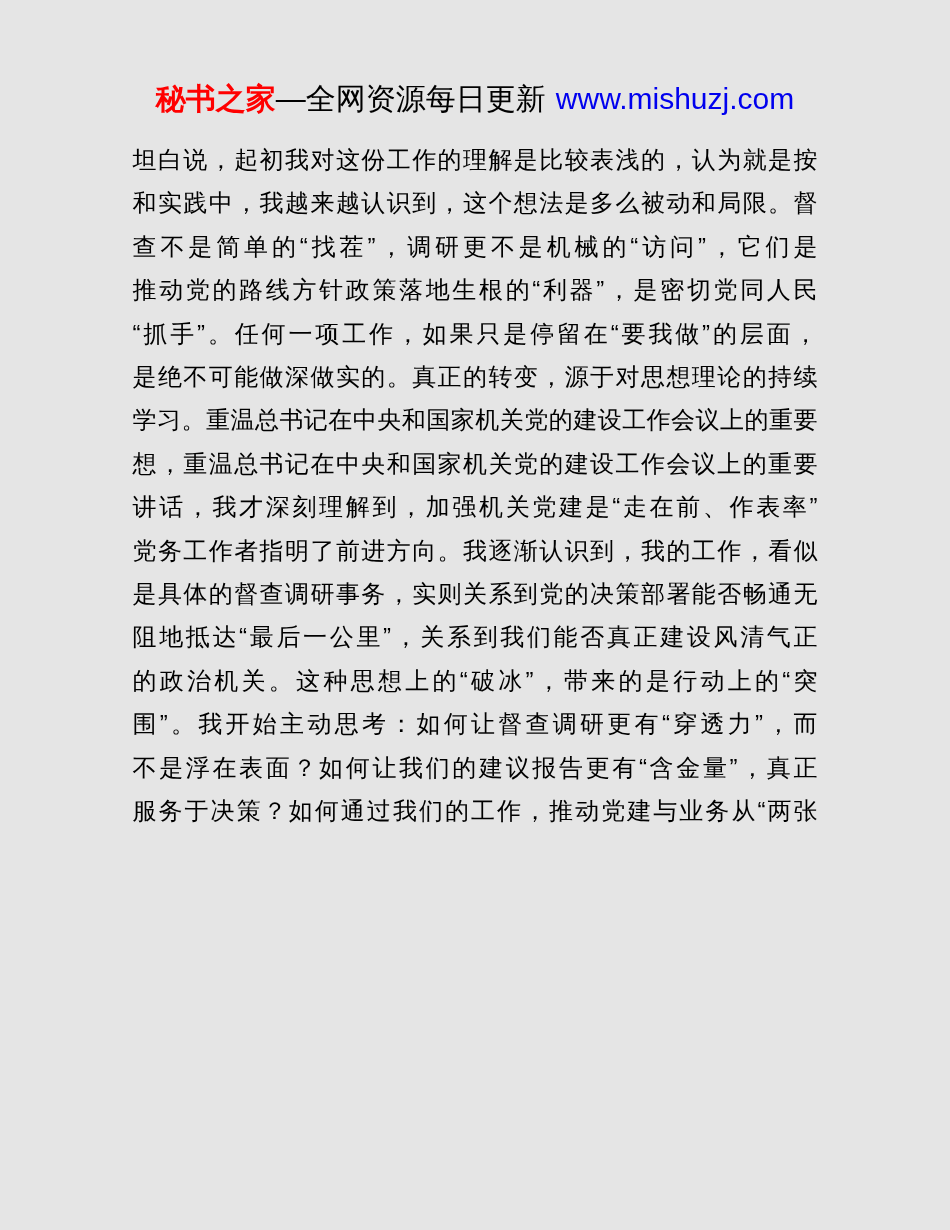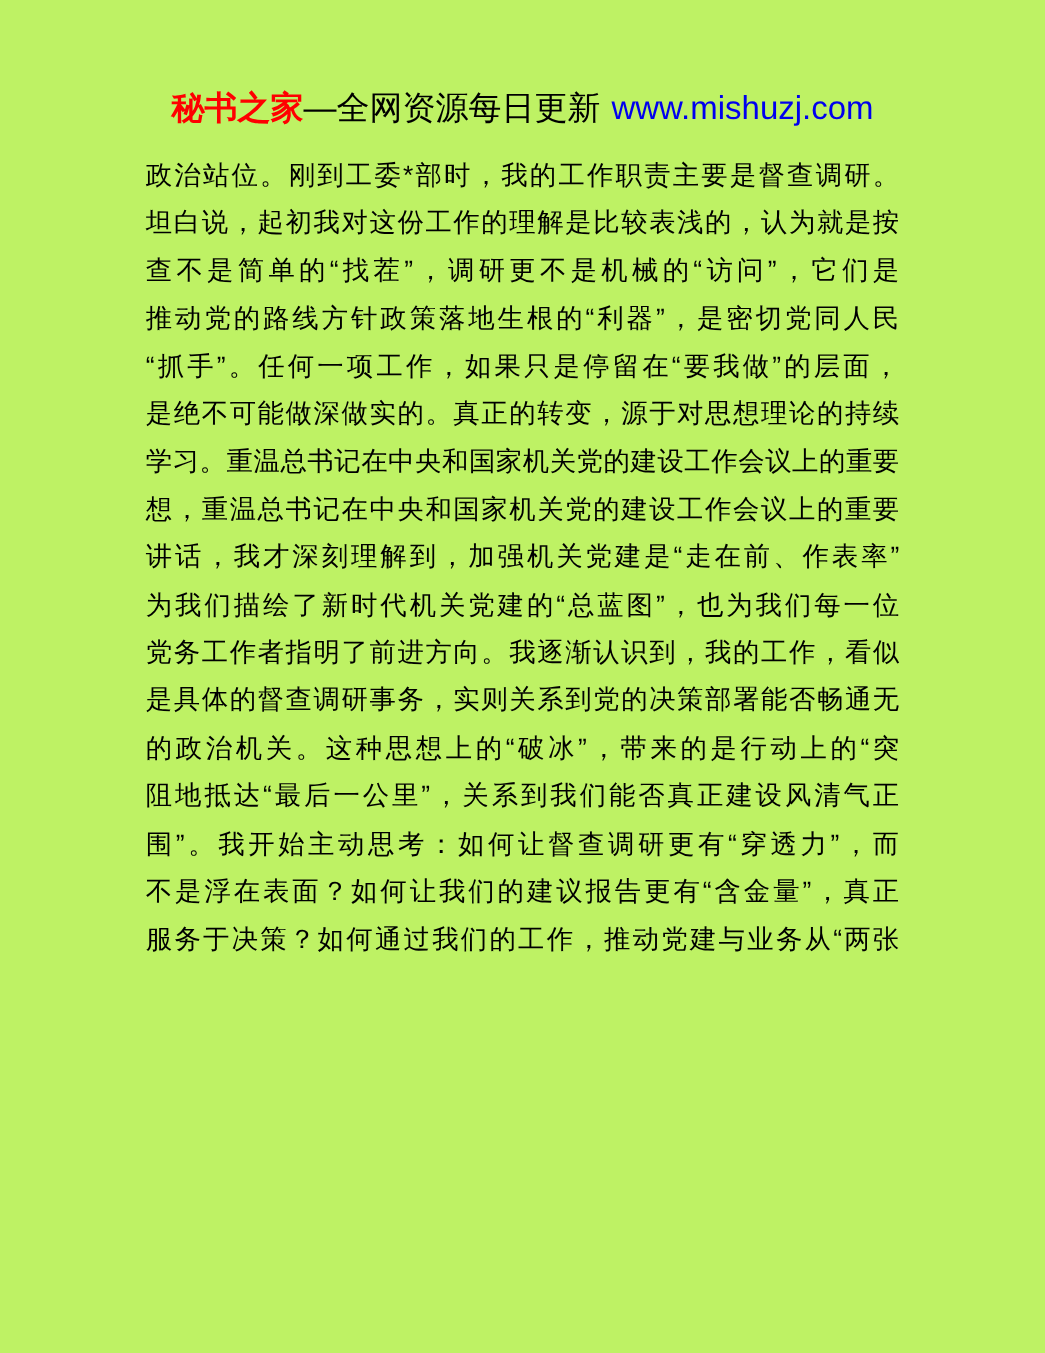--- a/index.html
+++ b/index.html
@@ -10,21 +10,21 @@
   body {
     width: 950px;
     height: 1230px;
     font-family: "Liberation Sans", "DejaVu Sans", sans-serif;
     color: #000000;
     overflow: hidden;
   }
   .page {
     width: 950px;
     height: 1230px;
-    background: #bef264;
+    background: #e5e5e5;
   }
   .site-header {
     padding-top: 80px;
     text-align: center;
     font-size: 30px;
     line-height: 38px;
     white-space: nowrap;
   }
   .brand {
     color: #ff0000;
@@ -56,32 +56,31 @@
 </head>
 <body>
 
 <div class="page">
 
   <div class="site-header">
     <span class="brand">秘书之家</span><span class="tagline">—全网资源每日更新</span><span class="url">www.mishuzj.com</span>
   </div>
 
   <div class="content">
-    <div class="line">政治站位。刚到工委*部时，我的工作职责主要是督查调研。</div>
     <div class="line">坦白说，起初我对这份工作的理解是比较表浅的，认为就是按</div>
+    <div class="line">和实践中，我越来越认识到，这个想法是多么被动和局限。督</div>
     <div class="line">查不是简单的“找茬”，调研更不是机械的“访问”，它们是</div>
     <div class="line">推动党的路线方针政策落地生根的“利器”，是密切党同人民</div>
     <div class="line">“抓手”。任何一项工作，如果只是停留在“要我做”的层面，</div>
     <div class="line">是绝不可能做深做实的。真正的转变，源于对思想理论的持续</div>
     <div class="line">学习。重温总书记在中央和国家机关党的建设工作会议上的重要</div>
     <div class="line">想，重温总书记在中央和国家机关党的建设工作会议上的重要</div>
     <div class="line">讲话，我才深刻理解到，加强机关党建是“走在前、作表率”</div>
-    <div class="line">为我们描绘了新时代机关党建的“总蓝图”，也为我们每一位</div>
     <div class="line">党务工作者指明了前进方向。我逐渐认识到，我的工作，看似</div>
     <div class="line">是具体的督查调研事务，实则关系到党的决策部署能否畅通无</div>
+    <div class="line">阻地抵达“最后一公里”，关系到我们能否真正建设风清气正</div>
     <div class="line">的政治机关。这种思想上的“破冰”，带来的是行动上的“突</div>
-    <div class="line">阻地抵达“最后一公里”，关系到我们能否真正建设风清气正</div>
     <div class="line">围”。我开始主动思考：如何让督查调研更有“穿透力”，而</div>
     <div class="line">不是浮在表面？如何让我们的建议报告更有“含金量”，真正</div>
     <div class="line">服务于决策？如何通过我们的工作，推动党建与业务从“两张</div>
   </div>
 
 </div>
 
 </body></html>

